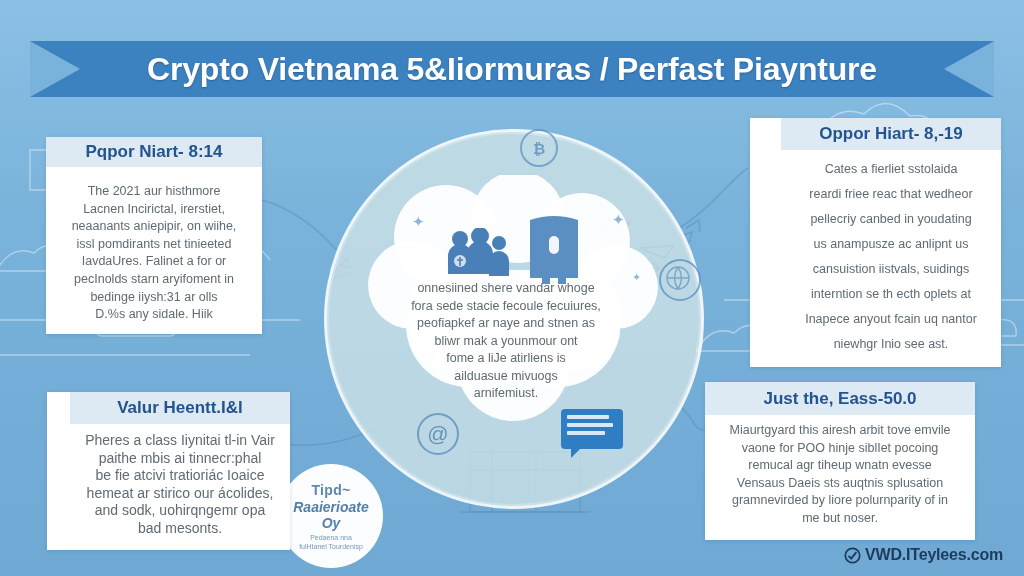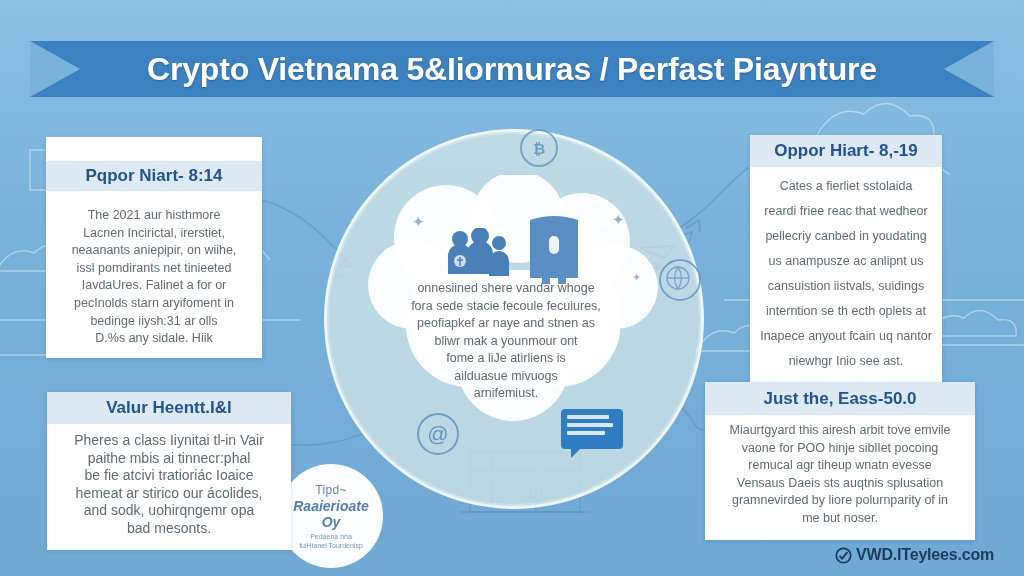--- a/index.html
+++ b/index.html
@@ -77,21 +77,21 @@
   .bubble-lines i:nth-child(2){width:46px}
   .bubble-lines i:nth-child(3){width:38px}
 
   
   .seal{
     position:absolute;left:279px;top:464px;width:104px;height:104px;
     border-radius:50%;background:#fbfdfe;
     display:flex;flex-direction:column;align-items:center;justify-content:center;
     text-align:center;color:#2c5f96;overflow:hidden;
   }
-  .seal .s1{font-size:12px;font-weight:normal;opacity:.75;letter-spacing:.3px;}
+  .seal .s1{font-size:14px;font-weight:bold;opacity:.75;letter-spacing:.3px;}
   .seal .s2{font-size:14px;font-weight:bold;font-style:italic;margin:1px 8px 2px;opacity:.8;}
   .seal .s3{font-size:7px;opacity:.65;line-height:9px;}
 
   
   .globe-ico{
     position:absolute;left:659px;top:259px;width:38px;height:38px;border-radius:50%;
     border:2px solid #5d8fbd;opacity:.75;
   }
   .at-ico{
     position:absolute;left:417px;top:413px;width:38px;height:38px;border-radius:50%;
@@ -108,38 +108,38 @@
   .card{position:absolute;background:#ffffff;box-shadow:0 1px 4px rgba(30,70,110,.18);}
   .card .card-head{
     background:#dde9f3;color:#23548f;font-weight:bold;
     text-align:center;white-space:nowrap;overflow:hidden;
   }
   .card .card-body{
     color:#5f6a73;text-align:center;white-space:pre-line;
   }
 
   #card-tl{left:46px;top:137px;width:216px;}
-  #card-tl .card-head{font-size:17px;line-height:30px;height:30px;margin-top:24px;}
+  #card-tl .card-head{font-size:17px;line-height:30px;height:30px;}
   #card-tl .card-body{font-size:12.5px;line-height:17.6px;padding:16px 6px 10px;}
 
-  #card-tr{left:750px;top:135px;width:192px;}
+  #card-tr{left:750px;top:118px;width:220px;padding-left:31px;}
   #card-tr .card-head{font-size:17px;line-height:32px;height:32px;}
   #card-tr .card-body{font-size:12.5px;line-height:25px;padding:7px 6px 10px;}
 
-  #card-bl{left:47px;top:392px;width:244px;}
+  #card-bl{left:47px;top:392px;width:220px;padding-left:23px;}
   #card-bl .card-head{font-size:17px;line-height:32px;height:32px;}
   #card-bl .card-body{font-size:14px;line-height:17.6px;padding:8px 6px 12px;}
 
   #card-br{left:705px;top:382px;width:270px;}
   #card-br .card-head{font-size:17px;line-height:33px;height:33px;}
   #card-br .card-body{font-size:12.5px;line-height:17.6px;padding:7px 8px 12px;}
 
   
   .footer{
-    position:absolute;right:30px;bottom:12px;
+    position:absolute;right:21px;bottom:12px;
     display:flex;align-items:center;gap:4px;
     color:#1d3c5c;font-size:16px;font-weight:bold;letter-spacing:-.2px;
   }
   .footer .f-ico{display:inline-flex;}
 </style>
 </head>
 <body>
 
 <div id="stage">
 

